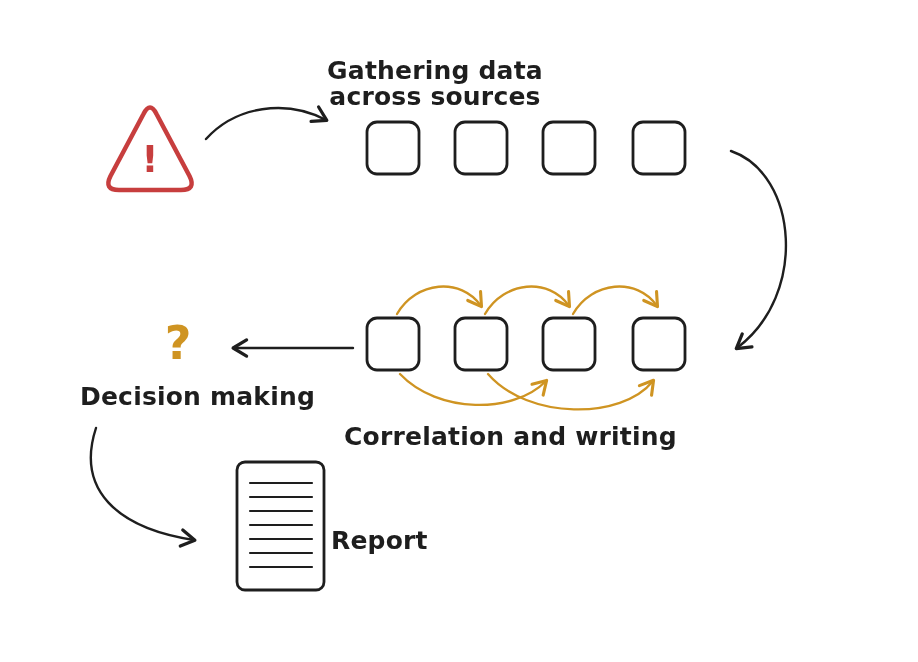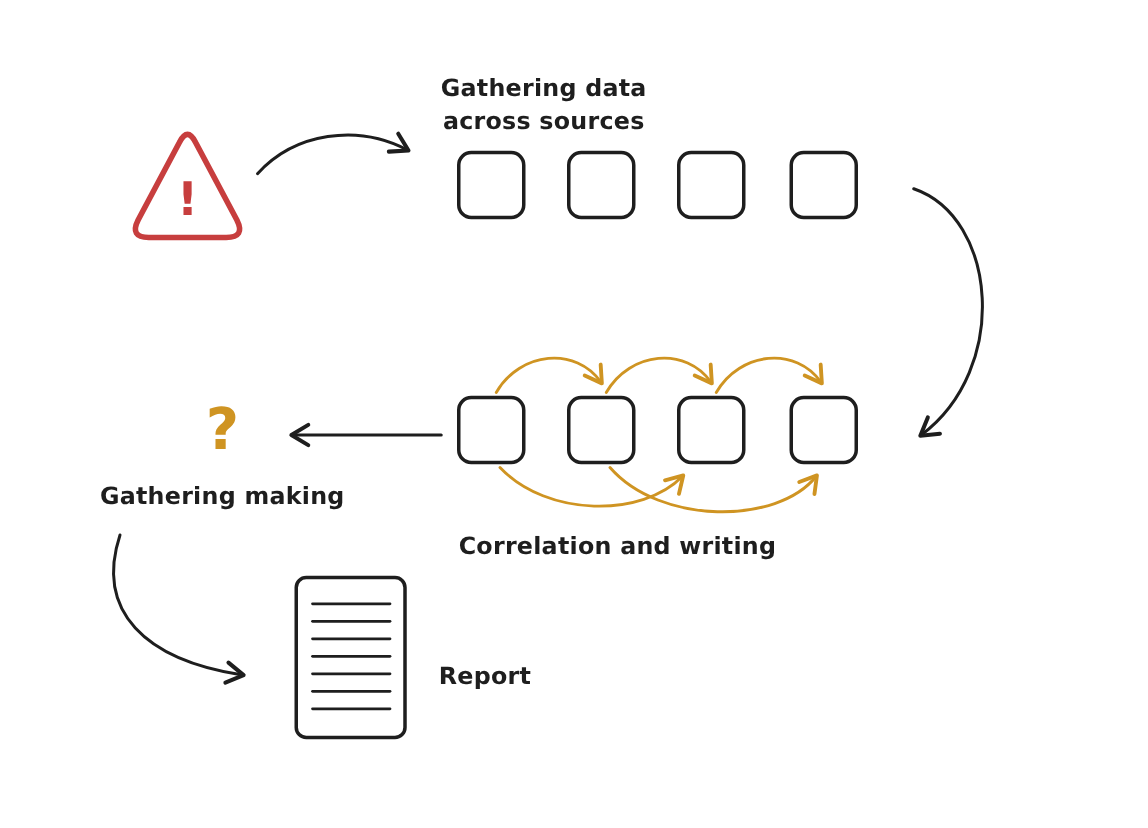--- a/index.html
+++ b/index.html
@@ -8,21 +8,21 @@
     width:918px;height:662px;
     background:#ffffff;
     font-family:"DejaVu Sans","Liberation Sans",sans-serif;
     overflow:hidden;
   }
   .svg-layer{position:absolute;left:0;top:0;width:918px;height:662px;}
   .label{
     position:absolute;
     color:#1e1e1e;
     font-weight:700;
-    font-size:19px;
+    font-size:25px;
     line-height:26px;
     letter-spacing:0.2px;
     white-space:nowrap;
   }
   .label.center{text-align:center;}
   .symbol{
     position:absolute;
     font-weight:800;
     text-align:center;
   }
@@ -96,19 +96,19 @@
   <div class="symbol question-symbol" style="left:156px;top:320px;width:44px;">?</div>
 
   <div class="label center" style="left:310px;top:58px;width:250px;">
     <div>Gathering data</div>
     <div>across sources</div>
   </div>
 
 
   <div class="label center" style="left:344px;top:424px;width:300px;">Correlation and writing</div>
 
-  <div class="label center" style="left:80px;top:384px;width:190px;">Gathering making</div>
+  <div class="label center" style="left:80px;top:384px;width:190px;">Decision making</div>
 
-  <div class="label" style="left:351px;top:528px;width:130px;">
+  <div class="label" style="left:331px;top:528px;width:130px;">
     <div>Report</div>
   </div>
 
 </div>
 
 </body></html>

